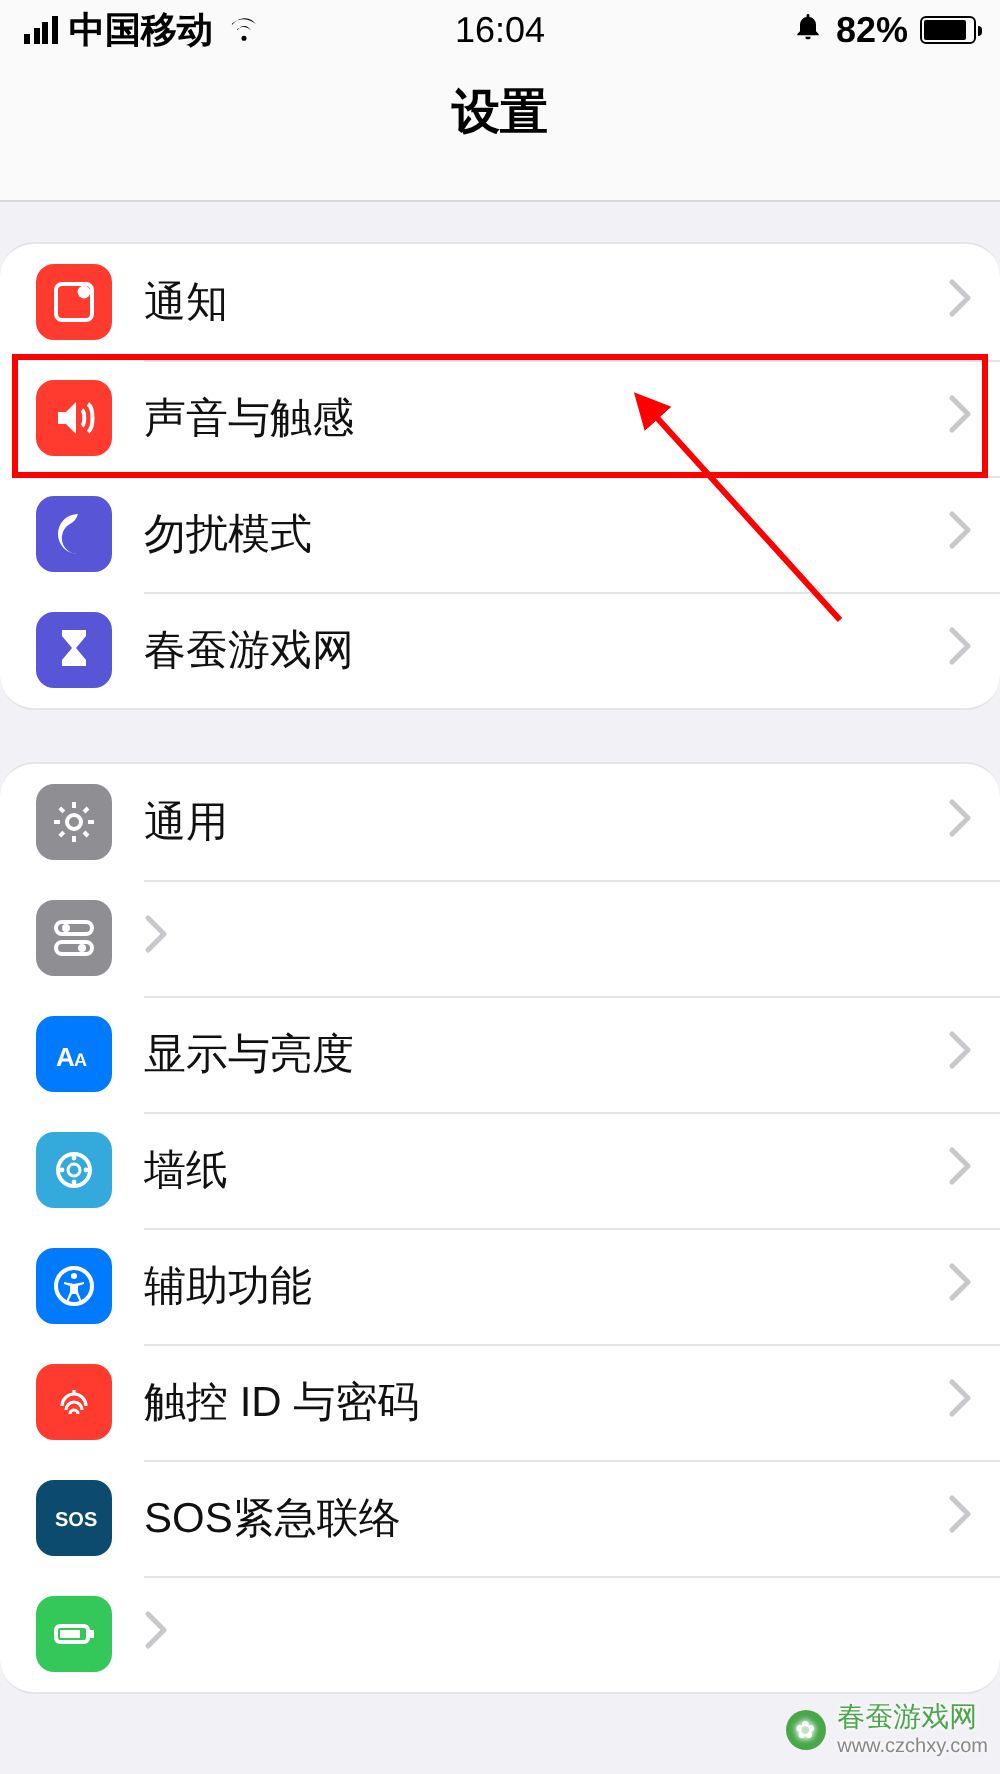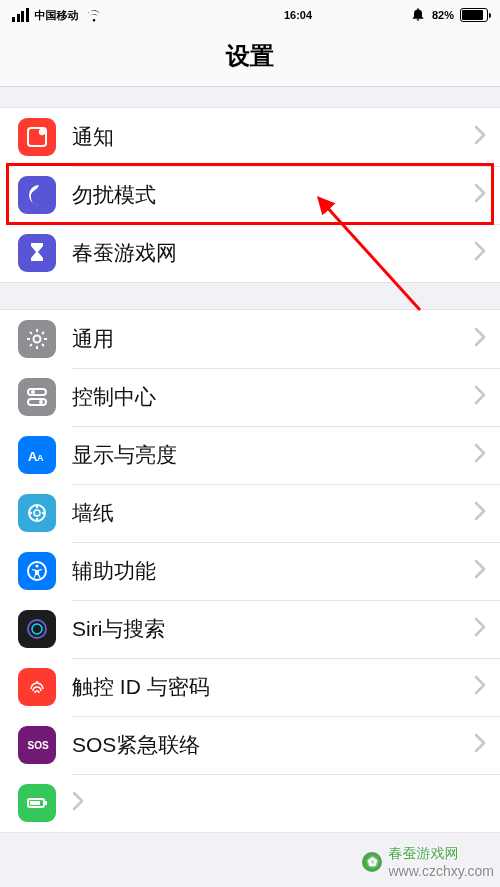--- a/index.html
+++ b/index.html
@@ -11,46 +11,46 @@
     position: relative;
   }
   
   .status-bar {
     height: 30px;
     background: #fafafa;
     display: flex;
     align-items: center;
     justify-content: space-between;
     padding: 0 12px;
-    font-size: 11px;
+    font-size: 18px;
     font-weight: 600;
   }
   .status-left, .status-right { display: flex; align-items: center; gap: 6px; }
-  .status-center { position: absolute; left: 50%; transform: translateX(-50%); font-weight: 700; margin-left: 48px; }
+  .status-center { position: absolute; left: 50%; transform: translateX(-50%); font-weight: 400; }
   .signal-bars { display: inline-flex; align-items: flex-end; gap: 1.5px; }
   .signal-bars span { width: 3px; background: #000; }
   .signal-bars span:nth-child(1){height:5px;} .signal-bars span:nth-child(2){height:8px;}
   .signal-bars span:nth-child(3){height:11px;} .signal-bars span:nth-child(4){height:14px;}
   .wifi-icon, .alarm-icon { display:inline-block; }
   .battery { display:inline-flex; align-items:center; }
   .battery-body { width: 28px; height: 14px; border:1.5px solid #000; border-radius:3px; position:relative; }
   .battery-body::after { content:""; position:absolute; right:-4px; top:3.5px; width:2.5px; height:5px; background:#000; border-radius:0 2px 2px 0;}
   .battery-fill { position:absolute; left:1px; top:1px; bottom:1px; width:80%; background:#000; border-radius:1px;}
   
   .nav-title {
     background: #fafafa;
     text-align: center;
-    padding: 10px 0 14px;
+    padding: 10px 0 28px;
     font-size: 24px;
     font-weight: 600;
     border-bottom: 1px solid #d8d8d8;
   }
   
   .spacer-top { height: 20px; }
-  .group { background:#fff; }
+  .group { background:#fff;border-radius:17px; }
   .group + .group { margin-top: 26px; }
   .row {
     display:flex; align-items:center;
     height: 58px;
     padding-left: 18px; padding-right: 14px;
     position: relative;
   }
   .row + .row::before {
     content:""; position:absolute; left:72px; right:0; top:0; height:1px; background:#e4e4e6;
   }
@@ -66,38 +66,38 @@
   .chevron { color:#c7c7cc; }
   .chevron svg { width:12px; height:20px; }
   
   .bg-red    { background:#ff3b30; }
   .bg-purple { background:#5856d6; }
   .bg-grey   { background:#8e8e93; }
   .bg-blue   { background:#007aff; }
   .bg-teal   { background:#34aadc; }
   .bg-green  { background:#34c759; }
   .bg-dark   { background:#1c1c1e; }
-  .bg-sos    { background:#701a75; }
+  .bg-sos    { background:#0c4a6e; }
   
   .highlight-box {
     position:absolute; left:6px; right:6px;
     border:3px solid #ff0000;
     pointer-events:none;
   }
   
   .arrow-svg { position:absolute; pointer-events:none; }
   
   .watermark {
     position:absolute; bottom:8px; right:6px;
     display:flex; align-items:center; gap:6px;
     font-size:14px; color:#4aa64a;
     text-shadow:0 0 3px #fff,0 0 3px #fff;
     pointer-events:none;
   }
-  .watermark .wm-url { color:#888; font-size:14px; display:block; }
+  .watermark .wm-url { color:#888; font-size:10px; display:block; }
   .wm-logo { width:20px; height:20px; background:#4aa64a; border-radius:50%; display:flex;align-items:center;justify-content:center; color:#fff; font-size:12px;}
 </style>
 </head>
 <body>
 
 <div class="status-bar">
   <div class="status-left">
     <span class="signal-bars">
         <span></span>
         <span></span>
@@ -138,20 +138,32 @@
           <rect x="3" y="3" width="18" height="18" rx="3" fill="none" stroke="#fff" stroke-width="2"></rect>
           <circle cx="17" cy="7" r="3.2" fill="#fff"></circle>
         </svg>
     </div>
     <div class="row-label">通知</div>
     <span class="chevron"><svg viewBox="0 0 12 20">
           <path d="M2 2l8 8-8 8" fill="none" stroke="currentColor" stroke-width="2.5" stroke-linecap="round" stroke-linejoin="round"></path>
         </svg></span>
   </div>
   <div class="row">
+    <div class="icon bg-red">
+      <svg viewBox="0 0 24 24">
+          <path fill="#fff" d="M4 9v6h4l5 5V4L8 9H4z"></path>
+          <path fill="none" stroke="#fff" stroke-width="2" d="M16 8c1.5 1 1.5 7 0 8M19 5c3 2 3 12 0 14"></path>
+        </svg>
+    </div>
+    <div class="row-label">声音与触感</div>
+    <span class="chevron"><svg viewBox="0 0 12 20">
+          <path d="M2 2l8 8-8 8" fill="none" stroke="currentColor" stroke-width="2.5" stroke-linecap="round" stroke-linejoin="round"></path>
+        </svg></span>
+  </div>
+  <div class="row">
     <div class="icon bg-purple">
       <svg viewBox="0 0 24 24">
           <path fill="#fff" d="M14 2a10 10 0 100 20 8 8 0 01-4-15 8 8 0 004-5z"></path>
         </svg>
     </div>
     <div class="row-label">勿扰模式</div>
     <span class="chevron"><svg viewBox="0 0 12 20">
           <path d="M2 2l8 8-8 8" fill="none" stroke="currentColor" stroke-width="2.5" stroke-linecap="round" stroke-linejoin="round"></path>
         </svg></span>
   </div>
@@ -185,21 +197,20 @@
   </div>
   <div class="row">
     <div class="icon bg-grey">
       <svg viewBox="0 0 24 24">
           <rect x="3" y="4" width="18" height="6" rx="3" fill="none" stroke="#fff" stroke-width="2"></rect>
           <circle cx="8" cy="7" r="2" fill="#fff"></circle>
           <rect x="3" y="14" width="18" height="6" rx="3" fill="none" stroke="#fff" stroke-width="2"></rect>
           <circle cx="16" cy="17" r="2" fill="#fff"></circle>
         </svg>
     </div>
-    <div class="row-label">控制中心</div>
     <span class="chevron"><svg viewBox="0 0 12 20">
           <path d="M2 2l8 8-8 8" fill="none" stroke="currentColor" stroke-width="2.5" stroke-linecap="round" stroke-linejoin="round"></path>
         </svg></span>
   </div>
   <div class="row">
     <div class="icon bg-blue">
       <svg viewBox="0 0 24 24">
           <text x="3" y="18" font-size="13" font-weight="700" fill="#fff">A</text>
           <text x="12" y="18" font-size="9" font-weight="700" fill="#fff">A</text>
         </svg>
@@ -227,32 +238,20 @@
   </div>
   <div class="row">
     <div class="icon bg-blue">
       <svg viewBox="0 0 24 24">
           <circle cx="12" cy="12" r="9" fill="none" stroke="#fff" stroke-width="2"></circle>
           <circle cx="12" cy="7" r="1.5" fill="#fff"></circle>
           <path fill="#fff" d="M7 10l5 1 5-1v1l-3 1v3l2 5h-1l-2-4h-2l-2 4H8l2-5v-3l-3-1z"></path>
         </svg>
     </div>
     <div class="row-label">辅助功能</div>
-    <span class="chevron"><svg viewBox="0 0 12 20">
-          <path d="M2 2l8 8-8 8" fill="none" stroke="currentColor" stroke-width="2.5" stroke-linecap="round" stroke-linejoin="round"></path>
-        </svg></span>
-  </div>
-  <div class="row">
-    <div class="icon bg-dark">
-      <svg viewBox="0 0 24 24">
-          <circle cx="12" cy="12" r="9" fill="none" stroke="#6a5acd" stroke-width="2"></circle>
-          <circle cx="12" cy="12" r="5" fill="none" stroke="#00e0ff" stroke-width="1.5"></circle>
-        </svg>
-    </div>
-    <div class="row-label">Siri与搜索</div>
     <span class="chevron"><svg viewBox="0 0 12 20">
           <path d="M2 2l8 8-8 8" fill="none" stroke="currentColor" stroke-width="2.5" stroke-linecap="round" stroke-linejoin="round"></path>
         </svg></span>
   </div>
   <div class="row">
     <div class="icon bg-red">
       <svg viewBox="0 0 24 24">
           <path fill="none" stroke="#fff" stroke-width="1.6" d="M6 14a6 6 0 1112 0M8 16a4 4 0 118 0M10 18a2 2 0 114 0M12 6v2"></path>
         </svg>
     </div>

